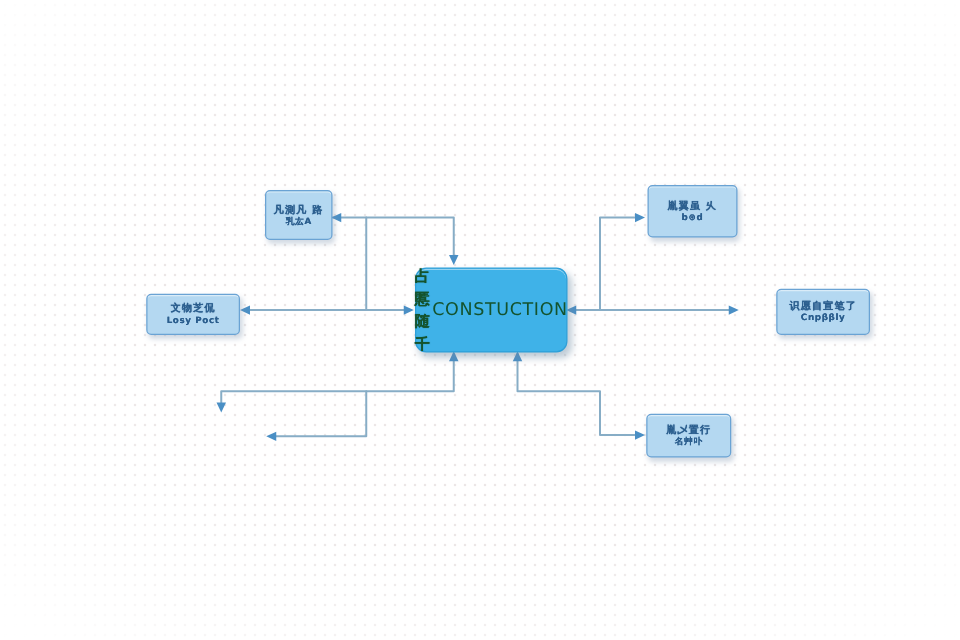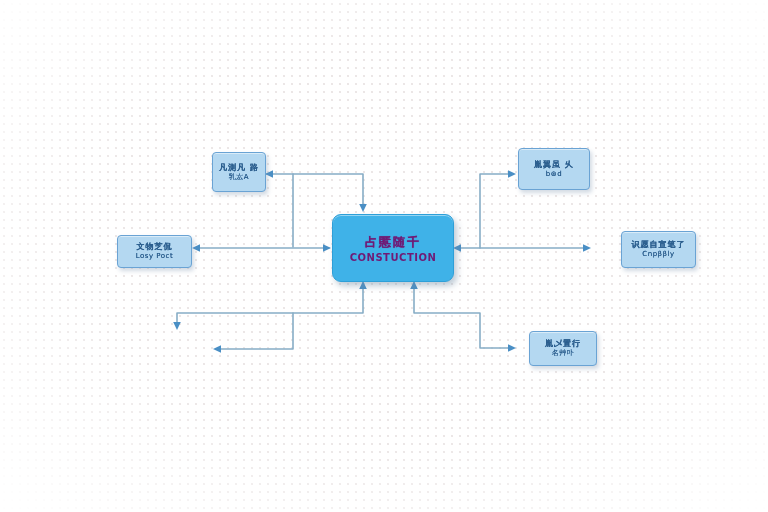--- a/index.html
+++ b/index.html
@@ -24,43 +24,43 @@
     background:#b4d8f1;
     border:1px solid #6aa3d4;
     border-radius:4px;
     box-shadow:2px 3px 4px rgba(125,150,175,0.35), inset 0 1px 0 rgba(255,255,255,0.5);
     display:flex;flex-direction:column;align-items:center;justify-content:center;
     color:#2b5e8e;
     text-align:center;
     z-index:2;
   }
   .node .l1{font-size:8px;font-weight:bold;letter-spacing:1px;line-height:1.4;text-shadow:0 0 0.6px currentColor;}
-  .node .l2{font-size:7px;font-weight:normal;letter-spacing:0.5px;line-height:1.4;text-shadow:0 0 0.5px currentColor;}
+  .node .l2{font-size:7px;font-weight:bold;letter-spacing:0.5px;line-height:1.4;text-shadow:0 0 0.5px currentColor;}
   .center-node{
     position:absolute;
     left:332px;top:214px;width:120px;height:66px;
     background:linear-gradient(180deg,#4cbaec 0%, #3badе5 60%, #38ace4 100%);
     background-color:#3fb2e8;
     border:1px solid #2d9fd8;
     border-radius:9px;
     box-shadow:3px 4px 6px rgba(110,140,165,0.45), inset 0 1px 0 rgba(255,255,255,0.45);
-    display:flex;flex-direction:column;align-items:center;justify-content:center;
-    color:#701a75;
-    text-align:center;
+    display:flex;flex-direction:row;align-items:center;justify-content:center;
+    color:#14532d;
+    text-align:left;
     z-index:2;
   }
   .center-node .c1{font-size:12px;font-weight:bold;letter-spacing:2px;line-height:1.5;text-shadow:0 0 0.7px currentColor;}
-  .center-node .c2{font-size:10px;font-weight:700;letter-spacing:0.5px;line-height:1.3;}
+  .center-node .c2{font-size:14px;font-weight:400;letter-spacing:0.5px;line-height:1.3;}
   
   .n-top-left{left:212px;top:152px;width:52px;height:38px;}
   .n-top-right{left:518px;top:148px;width:70px;height:40px;}
   .n-left{left:117px;top:235px;width:73px;height:31px;}
   .n-right{left:592px;top:231px;width:73px;height:35px;margin-left:29px;}
   .n-bottom-left{left:138px;top:330px;width:73px;height:35px;}
-  .n-bottom-right{left:517px;top:331px;width:66px;height:33px;margin-left:12px;}
+  .n-bottom-right{left:517px;top:331px;width:66px;height:33px;}
 </style>
 </head>
 <body>
 
 <div class="canvas">
 
   <svg class="wires" viewBox="0 0 768 512" xmlns="http://www.w3.org/2000/svg">
     <g stroke="#87adc6" stroke-width="1.6" fill="none" stroke-linejoin="round" stroke-linecap="round">
       <path d="M 266 174 L 363 174 L 363 206"></path>
       <path d="M 293 174 L 293 247"></path>

